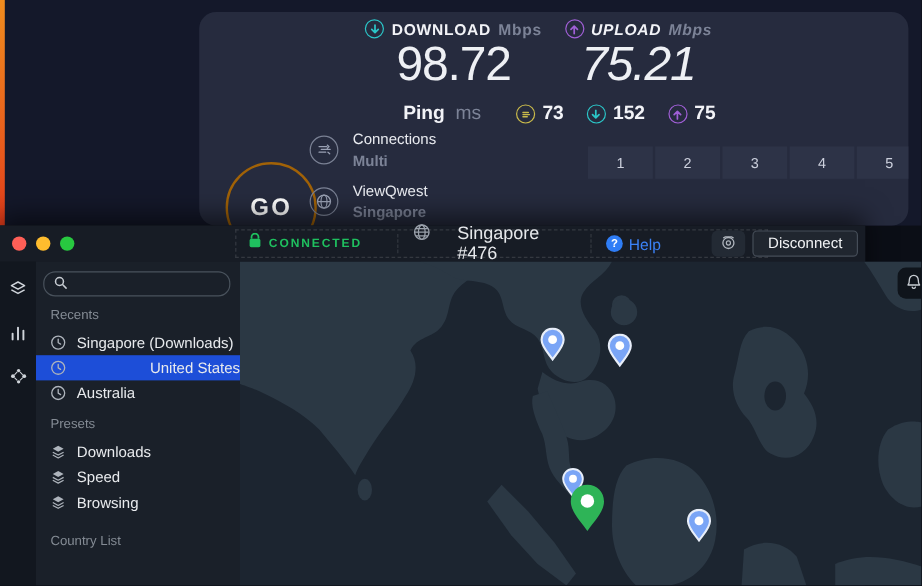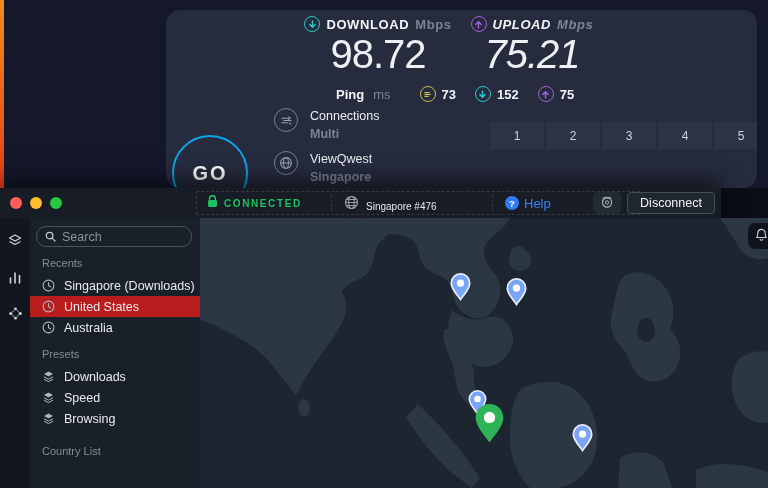--- a/index.html
+++ b/index.html
@@ -19,30 +19,30 @@
   .metric-label { display:flex; align-items:center; justify-content:center; gap:6px;
     font-size:13px; font-weight:bold; color:#f2f3f7; letter-spacing:.6px; }
   .metric-unit { color:#7c8397; font-weight:bold; }
   .metric-value { font-size:40px; font-weight:300; color:#eef0f4; letter-spacing:-1px; line-height:1.1; }
 
   .ring-icon { display:inline-flex; align-items:center; justify-content:center;
     width:16px; height:16px; border-radius:50%; border:1.5px solid; font-size:10px; font-weight:bold; }
   .ring-icon svg { display:block; }
 
   .ping-row { position:absolute; left:170px; top:76px; display:flex; align-items:center; gap:9px;
-    font-size:13px; color:#f2f3f7; }
+    font-size:16px; color:#f2f3f7; }
   .ping-row .lbl { font-weight:bold; }
   .ping-row .unit { color:#7c8397; margin-right:10px; }
   .ping-item { display:flex; align-items:center; gap:6px; font-weight:bold; margin-left:10px; }
 
-  .go-circle { position:absolute; left:6px; top:125px; width:76px; height:76px; border-radius:50%;
-    border:2px solid #0ea5e9; display:flex; align-items:center; justify-content:center;
+  .go-circle { position:absolute; left:22px; top:125px; width:76px; height:76px; border-radius:50%;
+    border:2px solid #a16207; display:flex; align-items:center; justify-content:center;
     color:#fff; font-size:20px; font-weight:bold; letter-spacing:2px; cursor:pointer; background:transparent; }
 
-  .info-row { position:absolute; left:108px; display:flex; gap:12px; align-items:flex-start; }
+  .info-row { position:absolute; left:92px; display:flex; gap:12px; align-items:center; }
   .info-row.connections { top:98px; } .info-row.provider { top:141px; }
   .info-icon { width:24px; height:24px; border-radius:50%; border:1.5px solid #7a8194;
     display:flex; align-items:center; justify-content:center; color:#9aa1b4; flex:0 0 auto; }
   .info-title { font-size:12.5px; color:#e9ebf0; line-height:1.15; padding-top:1px; }
   .info-sub { font-size:12.5px; color:#7c8397; margin-top:4px;font-weight:bold; }
 
   .survey { position:absolute; left:300px; top:100px; width:302px; text-align:center; }
   .survey-q { font-size:11px; font-weight:bold; color:#fff; letter-spacing:.6px; line-height:1.55; }
   .ratings { display:flex; gap:2px; margin-top:12px; margin-left:24px; width:278px; }
   .rating-btn { flex:1; height:27px; background:#2d3347; color:#ccd0dd; font-size:12px;
@@ -54,22 +54,22 @@
   .titlebar { position:relative; width:100%; height:30px; background:#171c25; }
   .traffic { position:absolute; left:10px; top:9px; display:flex; gap:8px; }
   .traffic span { width:12px; height:12px; border-radius:50%; display:block; cursor:pointer; }
   .tl-red{background:#ff5f57;} .tl-yellow{background:#febc2e;} .tl-green{background:#28c840;}
 
   .tb-group { position:absolute; left:196px; top:3px; width:444px; height:24px;
     border:1px dashed rgba(255,255,255,.12); display:flex; align-items:center; }
   .tb-sep { width:0; height:16px; border-left:1px dashed rgba(255,255,255,.12); }
   .connected-chip { display:flex; align-items:center; gap:6px; padding:0 14px 0 10px; width:134px; }
   .connected-txt { font-size:10px; font-weight:bold; letter-spacing:1.6px; color:#1fc05f; }
-  .server-chip { display:flex; align-items:flex-end; gap:7px; padding:0 12px; width:160px;
-    color:#e6e8eb; font-size:10px; }
+  .server-chip { display:flex; align-items:flex-start; gap:22px; padding:0 12px; width:160px;
+    color:#e6e8eb; font-size:15px; }
   .help-chip { display:flex; align-items:center; gap:5px; padding:0 12px; cursor:pointer; }
   .help-q { width:14px; height:14px; border-radius:50%; background:#2f7df6; color:#fff;
     font-size:9.5px; font-weight:bold; display:flex; align-items:center; justify-content:center; }
   .help-txt { color:#3b82f6; font-size:13px; }
 
   .camera-btn { position:absolute; right:100px; top:4px; width:28px; height:22px; background:#232a34;
     border-radius:5px; display:flex; align-items:center; justify-content:center; cursor:pointer; border:none; }
   .disconnect-btn { position:absolute; right:6px; top:4px; width:88px; height:22px; background:#20262f;
     border:1px solid #454d58; border-radius:4px; color:#f2f3f5; font-size:12.5px;
     display:flex; align-items:center; justify-content:center; cursor:pointer; }
@@ -82,21 +82,21 @@
 
   .sidebar { width:170px; height:100%; background:#1a2029; padding-top:8px; overflow:hidden; }
   .search-box { margin:0 8px 10px 6px; height:21px; border:1px solid #49525c; border-radius:10px;
     display:flex; align-items:center; gap:6px; padding:0 8px; background:transparent; }
   .search-box input { flex:1; background:transparent; border:none; outline:none;
     color:#e8eaed; font-size:12.5px; font-family:"Liberation Sans", sans-serif; min-width:0; }
   .search-box input::placeholder { color:#8b929b; }
   .section-label { font-size:11px; color:#848b94; margin:10px 14px 6px 12px; }
   .side-row { height:21px; display:flex; align-items:center; gap:9px; padding-left:12px;
     font-size:12.5px; color:#e8eaed; cursor:pointer; }
-  .side-row.selected { background:#b91c1c; }
+  .side-row.selected { background:#1d4ed8;justify-content:space-between; }
   .side-row .row-icon { display:flex; align-items:center; color:#aeb4bc; }
 
   .map { position:relative; flex:1; height:100%; background:#1c2530; overflow:hidden; }
   .map svg.land { position:absolute; left:0; top:0; }
   .pin { position:absolute; }
   .bell-chip { position:absolute; top:5px; right:-7px; width:27px; height:26px; background:#0f141b;
     border-radius:7px; display:flex; align-items:center; justify-content:center; cursor:pointer; border:none; }
 </style>
 </head>
 <body>
@@ -278,21 +278,20 @@
       </div>
 
       <div class="sidebar">
         <div class="search-box">
           <span>
             <svg width="11" height="11" viewBox="0 0 12 12">
                 <circle cx="5" cy="5" r="3.6" stroke="#c7ccd2" stroke-width="1.4" fill="none"></circle>
                 <path d="M8 8l3 3" stroke="#c7ccd2" stroke-width="1.4" stroke-linecap="round"></path>
               </svg>
           </span>
-          <input type="text" placeholder="Search" style="">
         </div>
 
         <div class="section-label">Recents</div>
 
         <div class="side-row">
           <span class="row-icon">
               <svg width="13" height="13" viewBox="0 0 13 13">
                 <circle cx="6.5" cy="6.5" r="5.4" stroke="#aeb4bc" stroke-width="1.1" fill="none"></circle>
                 <path d="M6.5 3.6v3l2 1.2" stroke="#aeb4bc" stroke-width="1.1" fill="none" stroke-linecap="round"></path>
               </svg>

